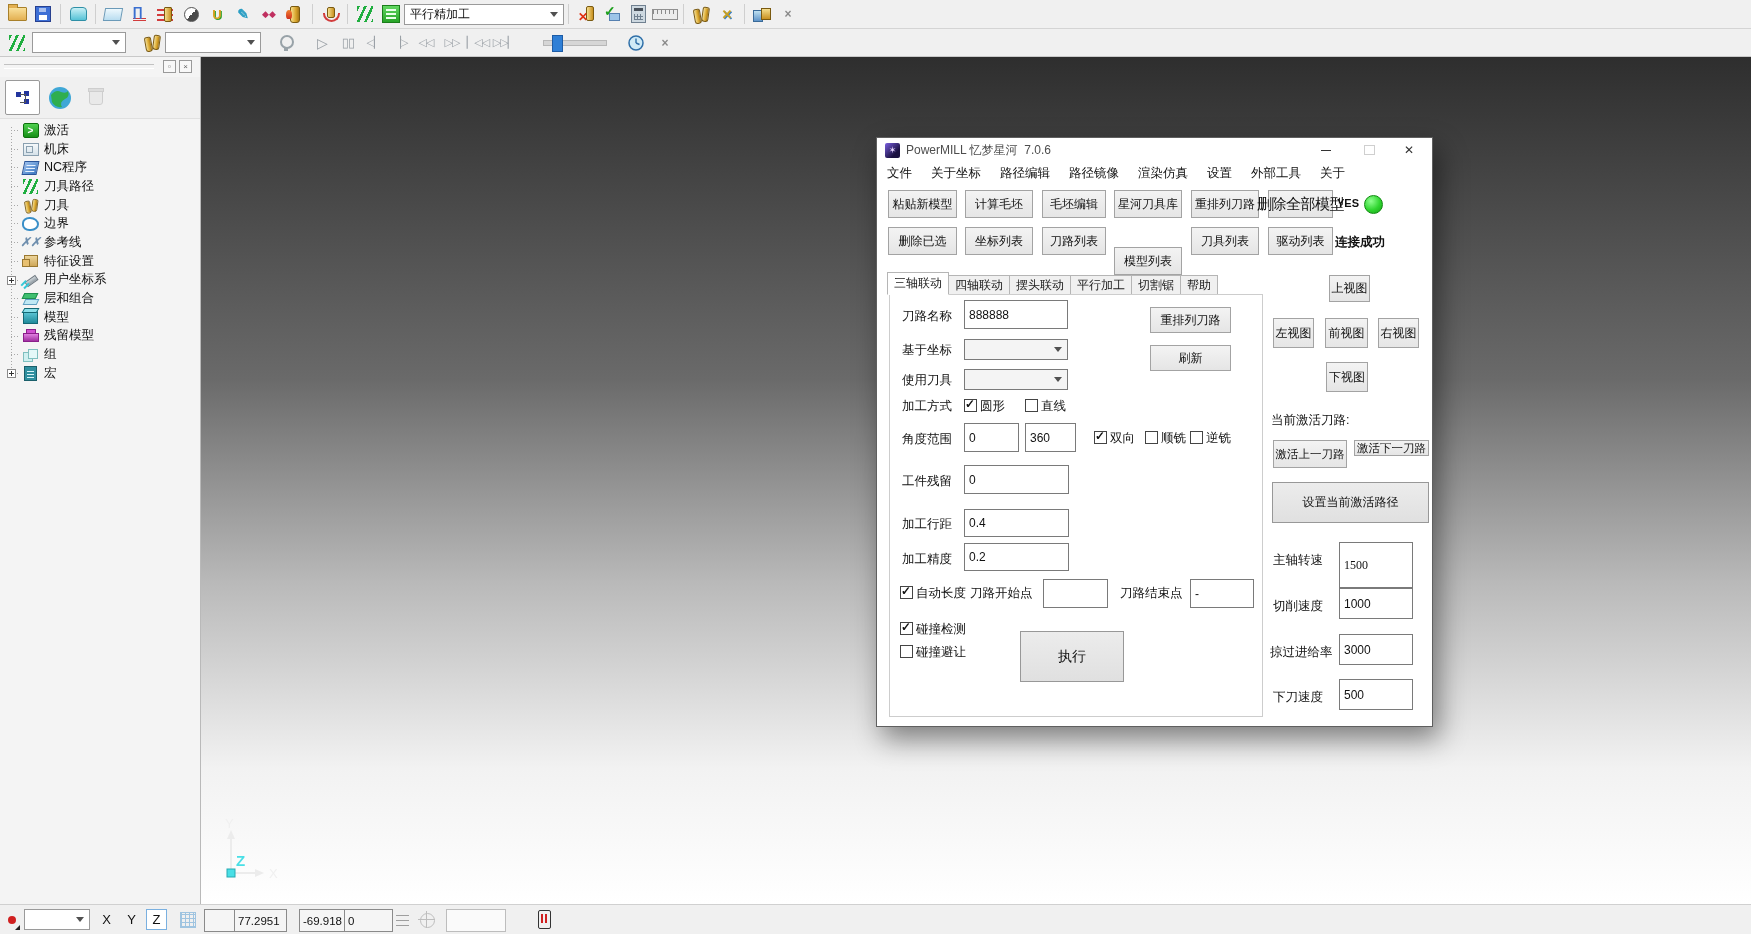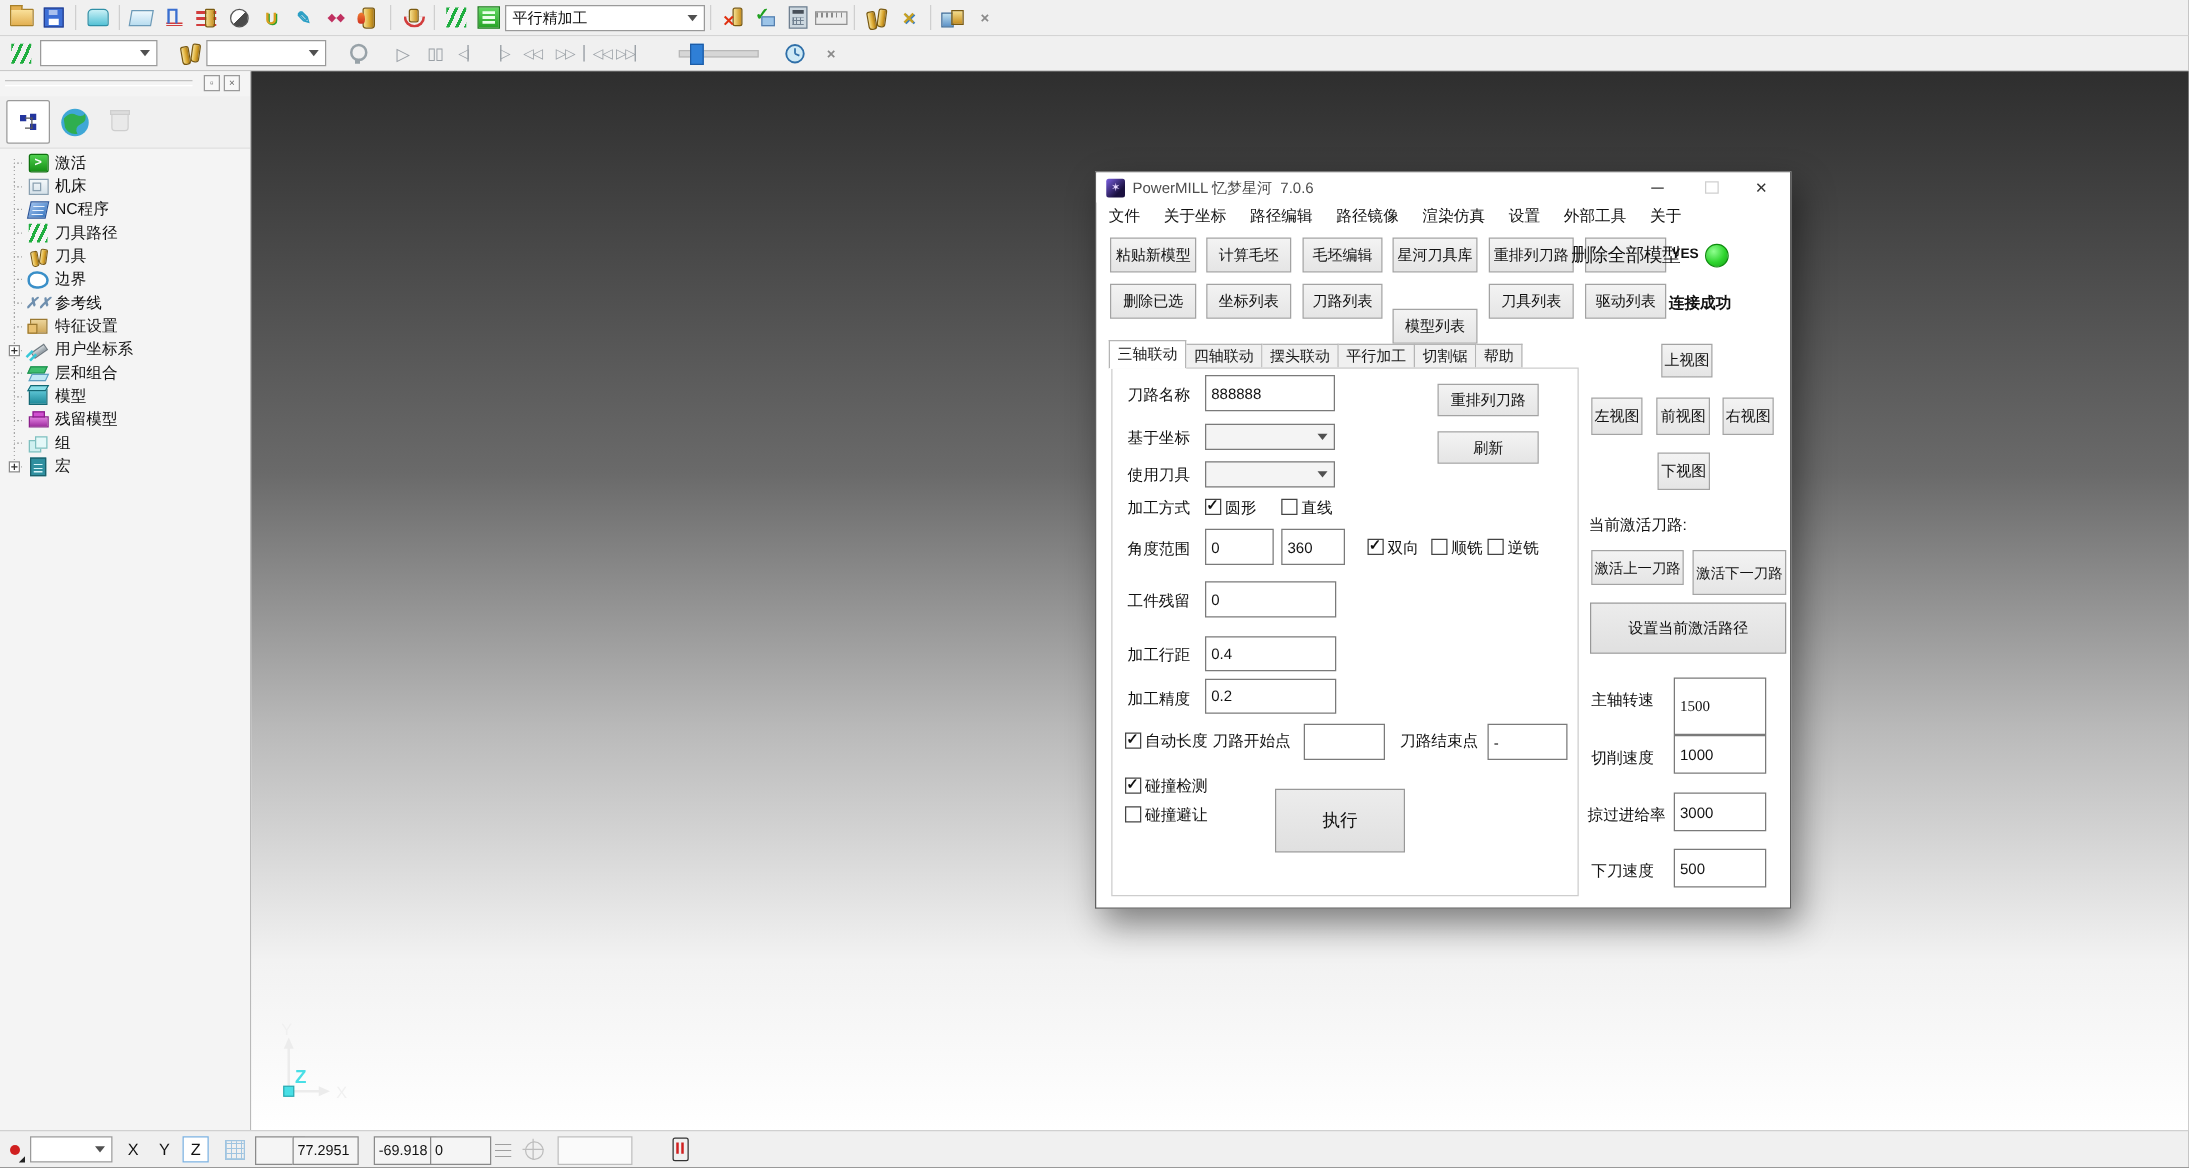--- a/index.html
+++ b/index.html
@@ -552,21 +552,21 @@
     </div>
 
     <div class="dbtn" style="left:452px;top:137px;width:41px;height:27px;">上视图</div>
     <div class="dbtn" style="left:396px;top:180px;width:41px;height:30px;">左视图</div>
     <div class="dbtn" style="left:448px;top:180px;width:43px;height:30px;text-align:center;">前视图</div>
     <div class="dbtn" style="left:501px;top:180px;width:41px;height:30px;">右视图</div>
     <div class="dbtn" style="left:449px;top:224px;width:42px;height:30px;">下视图</div>
 
     <span class="flabel" style="left:394px;top:274px;">当前激活刀路:</span>
     <div class="dbtn" style="left:396px;top:302px;width:74px;height:28px;font-size:11.5px;">激活上一刀路</div>
-    <div class="dbtn" style="left:477px;top:302px;width:75px;height:36px;font-size:11.5px;">激活下一刀路</div>
+    <div class="dbtn" style="left:477px;top:302px;width:75px;height:16px;font-size:11.5px;">激活下一刀路</div>
     <div class="dbtn bigbtn" style="left:395px;top:344px;width:157px;height:41px;">设置当前激活路径</div>
 
     <span class="flabel" style="left:396px;top:414px;">主轴转速</span>
     <input class="ftext" style="left: 462px; top: 404px; width: 74px; height: 46px; font-family: Liberation Serif, serif;" value="1500">
     <span class="flabel" style="left:396px;top:460px;">切削速度</span>
     <input class="ftext" style="left: 462px; top: 450px; width: 74px; height: 31px;" value="1000">
     <span class="flabel" style="left:393px;top:506px;">掠过进给率</span>
     <input class="ftext" style="left: 462px; top: 496px; width: 74px; height: 31px;" value="3000">
     <span class="flabel" style="left:396px;top:551px;">下刀速度</span>
     <input class="ftext" style="left: 462px; top: 541px; width: 74px; height: 31px;" value="500">

